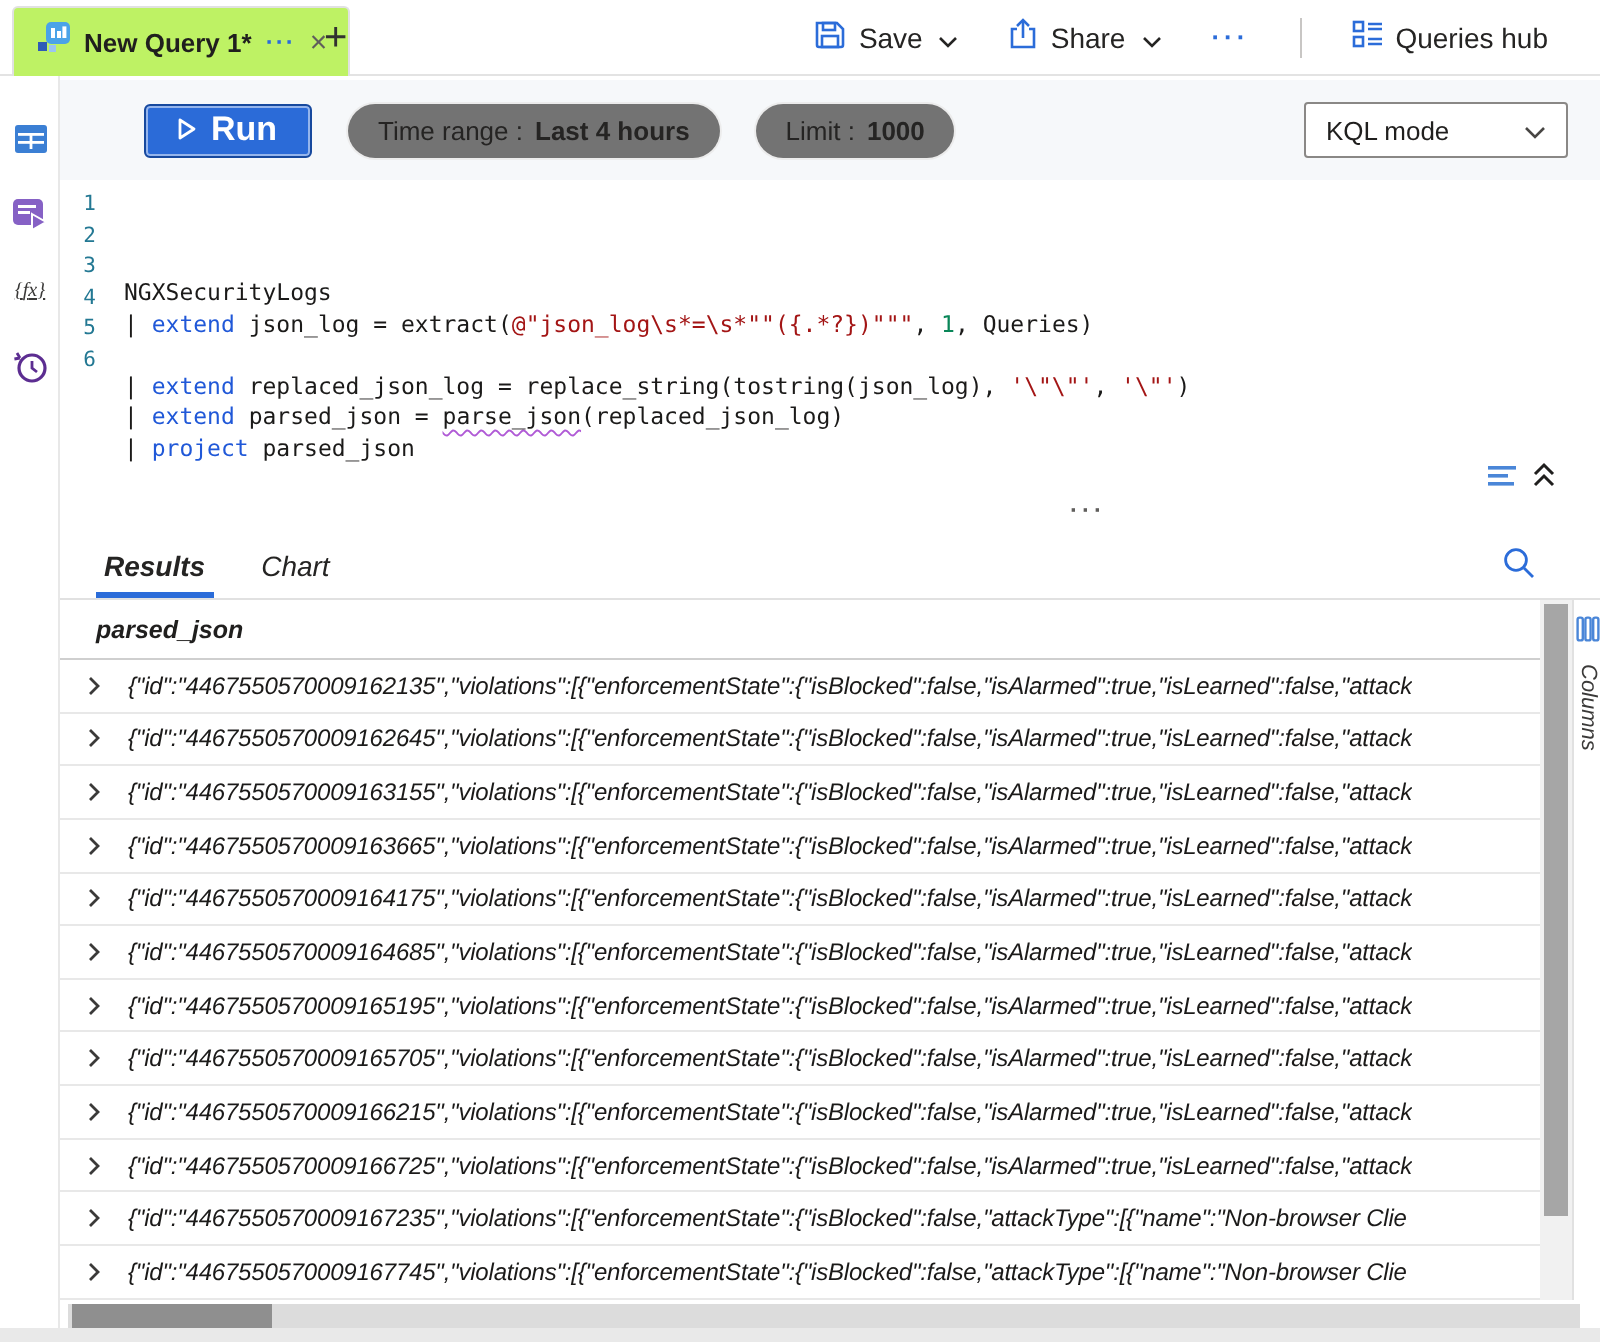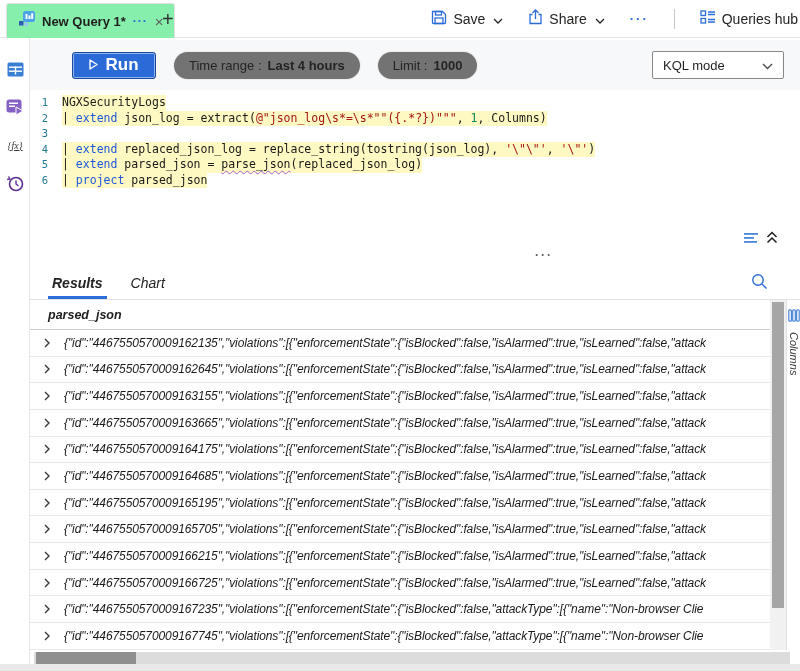--- a/index.html
+++ b/index.html
@@ -2,26 +2,26 @@
 <html><head>
 <meta charset="utf-8">
 <style>
   * { margin:0; padding:0; box-sizing:border-box; }
   body { font-family:"Liberation Sans", sans-serif; background:#fff; }
   #app { position:relative; width:800px; height:671px; background:#fff; overflow:hidden; }
 
   
   #tabbar { position:absolute; left:0; top:0; width:800px; height:38px; background:#fff; border-bottom:1px solid #e3e3e3; }
   .tab { position:absolute; left:6px; top:3px; height:35px; display:flex; align-items:center; gap:7px;
-         padding:0 10px 0 12px; background:#86efac; border:1px solid #e1e1e1; border-bottom:none; border-radius:3px 3px 0 0; }
+         padding:0 10px 0 12px; background:#bef264; border:1px solid #e1e1e1; border-bottom:none; border-radius:3px 3px 0 0; }
   .tab-title { font-size:13px; font-weight:bold; color:#201f1e; white-space:nowrap; }
   .tab-dots { color:#2b6cd9; font-weight:bold; letter-spacing:1px; font-size:12px; }
   .tab-close { color:#605e5c; font-size:15px; line-height:1; cursor:pointer; }
   .newtab { position:absolute; left:162px; top:8px; font-size:20px; font-weight:300; color:#323130; cursor:pointer; }
-  .top-actions { position:absolute; right:2px; top:0; height:37px; display:flex; align-items:center; gap:25px; }
+  .top-actions { position:absolute; right:26px; top:0; height:37px; display:flex; align-items:center; gap:25px; }
   .action { display:flex; align-items:center; gap:6px; font-size:14px; color:#252423; cursor:pointer; }
   .chev { margin-left:2px; }
   .more-dots { color:#2b6cd9; font-weight:bold; letter-spacing:2px; font-size:13px; cursor:pointer; }
   .vdiv { width:1px; height:20px; background:#c8c6c4; }
 
   
   #sidebar { position:absolute; left:0; top:38px; width:30px; height:633px; background:#fff; border-right:1px solid #e8e8e8; }
   .side-icon { width:30px; height:38px; display:flex; align-items:center; justify-content:center; cursor:pointer; }
   .fx-txt { font-size:10px; font-style:italic; color:#3b3a39; font-family:"Liberation Serif", serif;text-decoration:underline; }
 
@@ -35,21 +35,21 @@
   .pill { margin-left:18px; height:27px; background:#737373; border-radius:14px; padding:0 15px; display:flex; align-items:center; gap:6px;
           font-size:13px; color:#252423; cursor:pointer; box-shadow:0 0 0 1px #ececec; white-space:nowrap; }
   .pill b { font-weight:bold; }
   .mode-select { position:absolute; right:16px; top:11px; width:132px; height:28px; background:#fff; border:1px solid #8a8886; border-radius:2px;
                  display:flex; align-items:center; justify-content:space-between; padding:0 10px; font-size:13px; color:#201f1e; cursor:pointer; }
 
   
   #editor { position:absolute; left:0; top:52px; width:770px; height:162px; background:#fff; font-family:"DejaVu Sans Mono", monospace; }
   .code-line { display:flex; height:15.5px; line-height:15.5px; font-size:11.5px; }
   .lnum { width:32px; text-align:right; padding-right:14px; color:#237893; font-size:10.5px; flex:none; }
-  .code { white-space:pre; background:#fef9c3; color:#1b1a19; }
+  .code { white-space:pre; background:#fde047; color:#1b1a19;margin-top:44px; }
   .code .kw { color:#2058d8; }
   .code .str { color:#a31515; }
   .code .num { color:#098658; }
   .code .warn { text-decoration:underline wavy #b05ad6 1px; text-underline-offset:2px; }
   #code-lines { padding-top:5px; }
   .editor-footer { position:absolute; right:22px; bottom:4px; display:flex; align-items:center; gap:6px; cursor:pointer; }
 
   
   #splitter { position:absolute; left:0; top:214px; width:770px; height:14px; background:#fff; cursor:row-resize; }
   #splitter .dots { position:absolute; left:505px; top:-4px; color:#605e5c; font-weight:bold; letter-spacing:2px; font-size:12px; }
@@ -195,21 +195,21 @@
     </div>
 
     <div id="editor">
       <div id="code-lines">
           <div class="code-line">
             <span class="lnum">1</span>
             <span class="code"><span class="plain">NGXSecurityLogs</span></span>
           </div>
           <div class="code-line">
             <span class="lnum">2</span>
-            <span class="code"><span class="plain">| </span><span class="kw">extend</span><span class="plain"> json_log = extract(</span><span class="str">@"json_log\s*=\s*""({.*?})"""</span><span class="plain">, </span><span class="num">1</span><span class="plain">, Columns)</span></span>
+            <span class="code"><span class="plain">| </span><span class="kw">extend</span><span class="plain"> json_log = extract(</span><span class="str">@"json_log\s*=\s*""({.*?})"""</span><span class="plain">, </span><span class="num">1</span><span class="plain">, Queries)</span></span>
           </div>
           <div class="code-line">
             <span class="lnum">3</span>
           </div>
           <div class="code-line">
             <span class="lnum">4</span>
             <span class="code"><span class="plain">| </span><span class="kw">extend</span><span class="plain"> replaced_json_log = replace_string(tostring(json_log), </span><span class="str">'\"\"'</span><span class="plain">, </span><span class="str">'\"'</span><span class="plain">)</span></span>
           </div>
           <div class="code-line">
             <span class="lnum">5</span>

